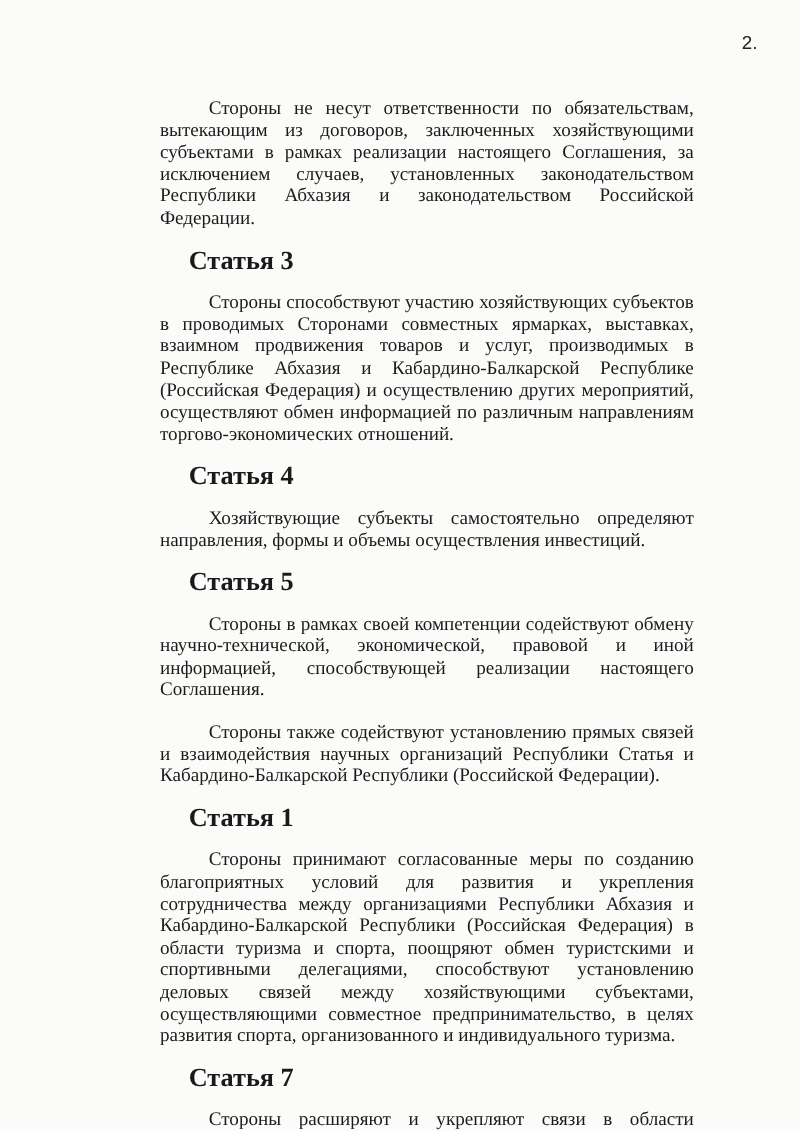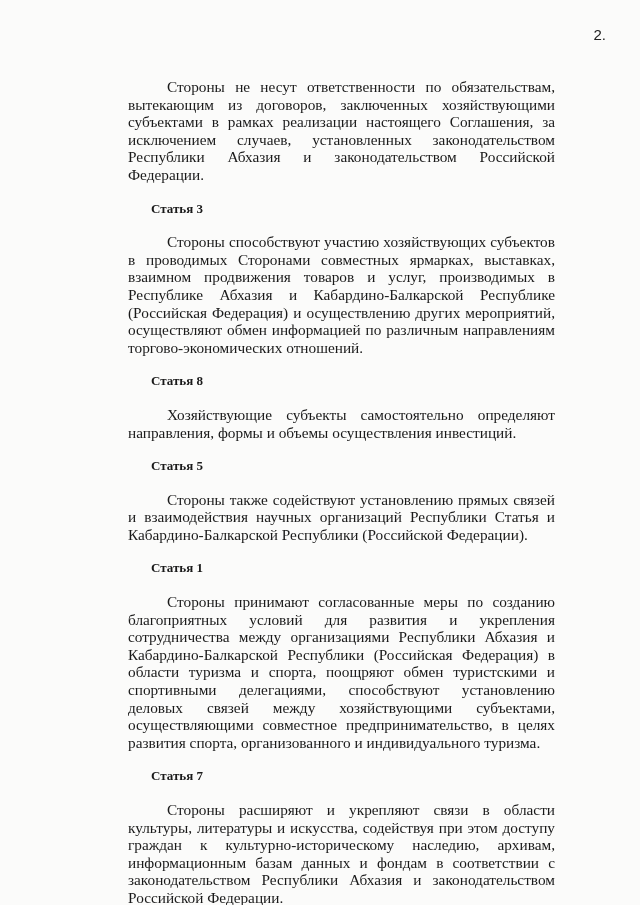--- a/index.html
+++ b/index.html
@@ -21,47 +21,48 @@
   .para {
     margin: 16px;
     font-size: 15.3px;
     line-height: 17.6px;
     text-align: justify;
     text-indent: 39px;
   }
   .heading {
     margin: 14px 0 10px 39px;
     font-weight: bold;
-    font-size: 13px;
+    font-size: 21px;
     line-height: 17.6px;
   }
   .article { }
 </style>
 </head>
 <body>
 
 <div class="page-number">2.</div>
 
 <div class="content">
   <section>
     <p class="para">Стороны не несут ответственности по обязательствам, вытекающим из договоров, заключенных хозяйствующими субъектами в рамках реализации настоящего Соглашения, за исключением случаев, установленных законодательством Республики Абхазия и законодательством Российской Федерации.</p>
   </section>
 
   <section class="article">
     <div class="heading">Статья 3</div>
     <p class="para">Стороны способствуют участию хозяйствующих субъектов в проводимых Сторонами совместных ярмарках, выставках, взаимном продвижения товаров и услуг, производимых в Республике Абхазия и Кабардино-Балкарской Республике (Российская Федерация) и осуществлению других мероприятий, осуществляют обмен информацией по различным направлениям торгово-экономических отношений.</p>
   </section>
 
   <section class="article">
-    <div class="heading">Статья 8</div>
+    <div class="heading">Статья 4</div>
     <p class="para">Хозяйствующие субъекты самостоятельно определяют направления, формы и объемы осуществления инвестиций.</p>
   </section>
 
   <section class="article">
     <div class="heading">Статья 5</div>
+    <p class="para">Стороны в рамках своей компетенции содействуют обмену научно-технической, экономической, правовой и иной информацией, способствующей реализации настоящего Соглашения.</p>
     <p class="para">Стороны также содействуют установлению прямых связей и взаимодействия научных организаций Республики Статья и Кабардино-Балкарской Республики (Российской Федерации).</p>
   </section>
 
   <section class="article">
     <div class="heading">Статья 1</div>
     <p class="para">Стороны принимают согласованные меры по созданию благоприятных условий для развития и укрепления сотрудничества между организациями Республики Абхазия и Кабардино-Балкарской Республики (Российская Федерация) в области туризма и спорта, поощряют обмен туристскими и спортивными делегациями, способствуют установлению деловых связей между хозяйствующими субъектами, осуществляющими совместное предпринимательство, в целях развития спорта, организованного и индивидуального туризма.</p>
   </section>
 
   <section class="article">
     <div class="heading">Статья 7</div>

